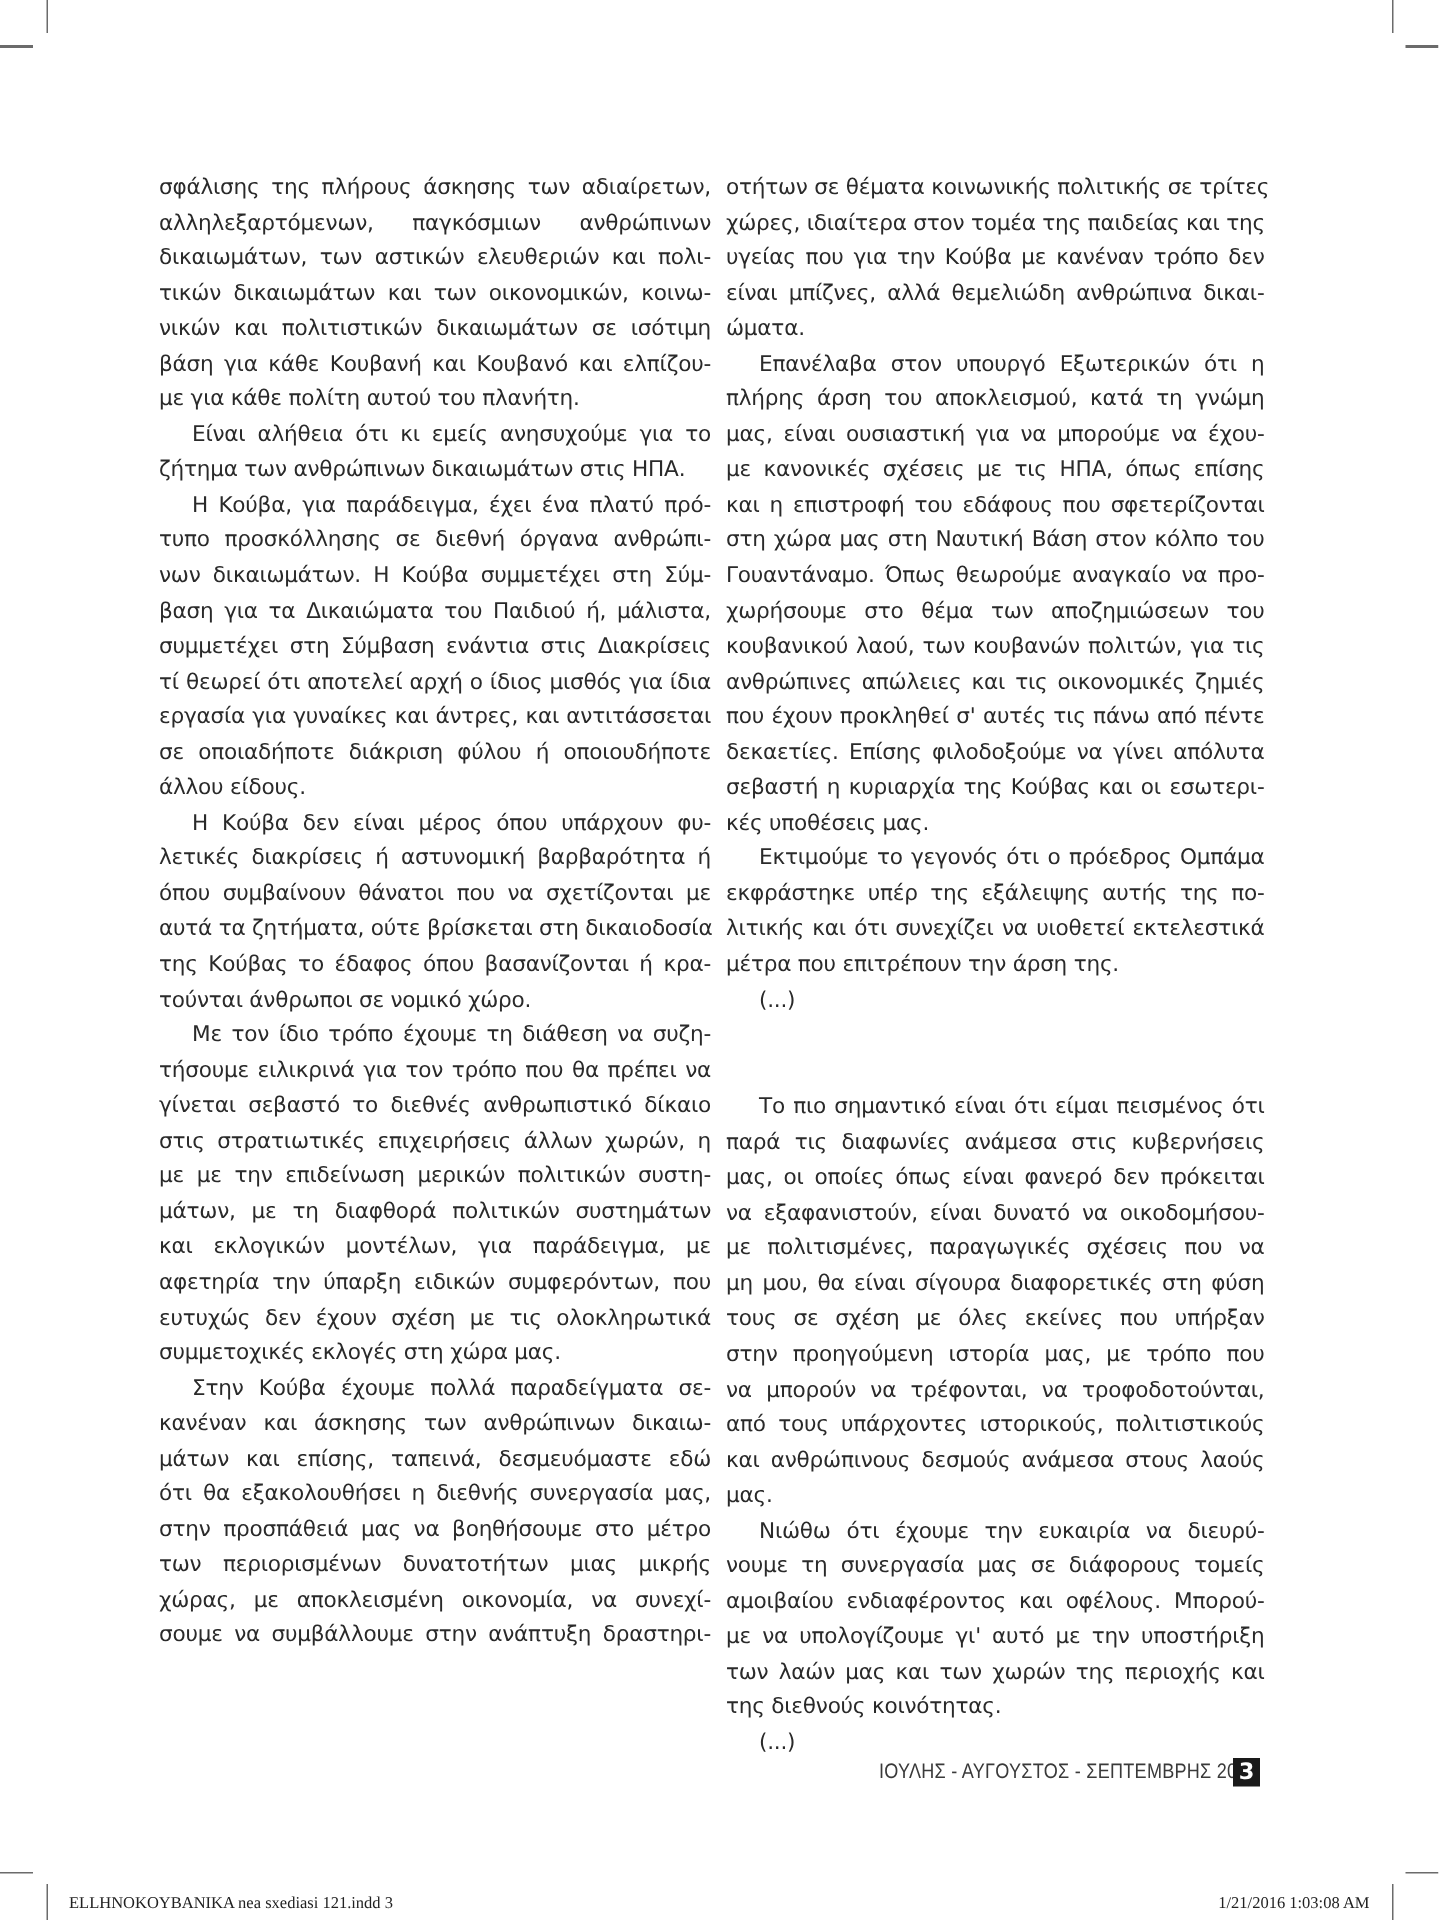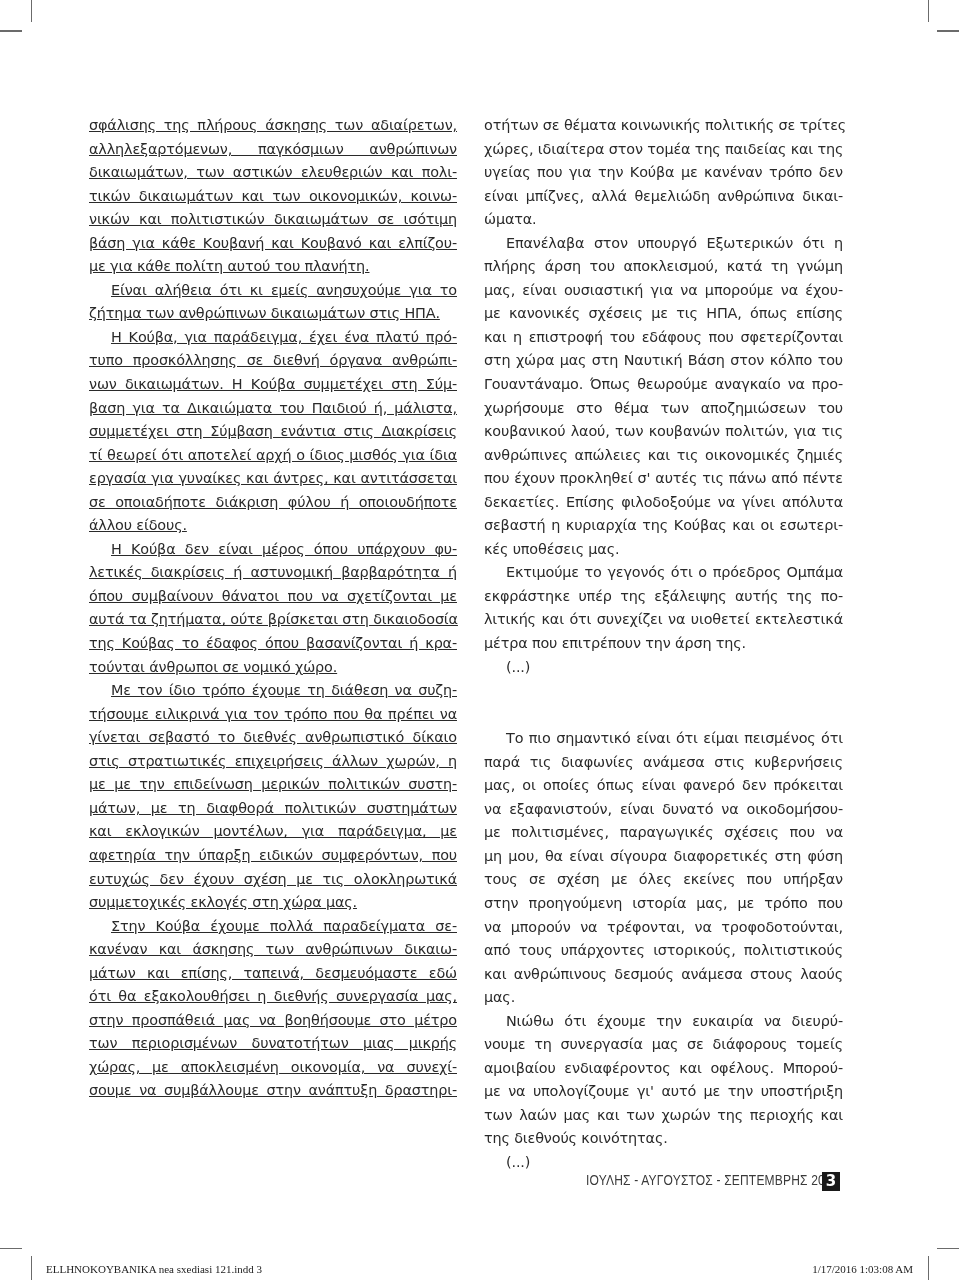--- a/index.html
+++ b/index.html
@@ -7,21 +7,21 @@
   .crop { position: absolute; background: #6b6b6b; }
   .crop.v { width: 1px; }
   .crop.h { height: 2px; }
   .col {
     position: absolute; top: 114px;
     font-family: "DejaVu Sans", sans-serif;
     font-size: 14.4px; line-height: 23.55px; color: #2a2a2a;
     text-align: justify; hyphens: manual;
     letter-spacing: -0.15px;
   }
-  .col.left { left: 89px; width: 368px; text-decoration: underline; }
+  .col.left { left: 106px; width: 368px; }
   .col.right { left: 484px; width: 359px; }
   .col p { margin: 0; text-indent: 0; }
   .col p.indent { text-indent: 22px; }
   .col .line { display: block; text-align-last: justify; white-space: nowrap; overflow: visible; }
   .col .line.last { text-align-last: left; }
   .footer-issue {
     position: absolute; left: 586px; top: 1172px;
     font-family: "Liberation Sans", sans-serif; font-size: 14px;
     color: #3a3a3a; letter-spacing: 0.2px; transform: scaleX(0.86); transform-origin: left top;
     white-space: nowrap;
@@ -165,13 +165,13 @@
     </p>
     <p class="indent" style="text-indent: 0px;">
       <span class="line last" style="padding-left: 22px;">(...)</span>
     </p>
   </div>
 
 <div class="footer-issue">ΙΟΥΛΗΣ - ΑΥΓΟΥΣΤΟΣ - ΣΕΠΤΕΜΒΡΗΣ 2015</div>
 <div class="page-num">3</div>
 
 <div class="slug left">ELLHNOKOYBANIKA nea sxediasi 121.indd   3</div>
-<div class="slug right">1/17/2016   1:03:08 AM</div>
+<div class="slug right">1/21/2016   1:03:08 AM</div>
 
 </body></html>

